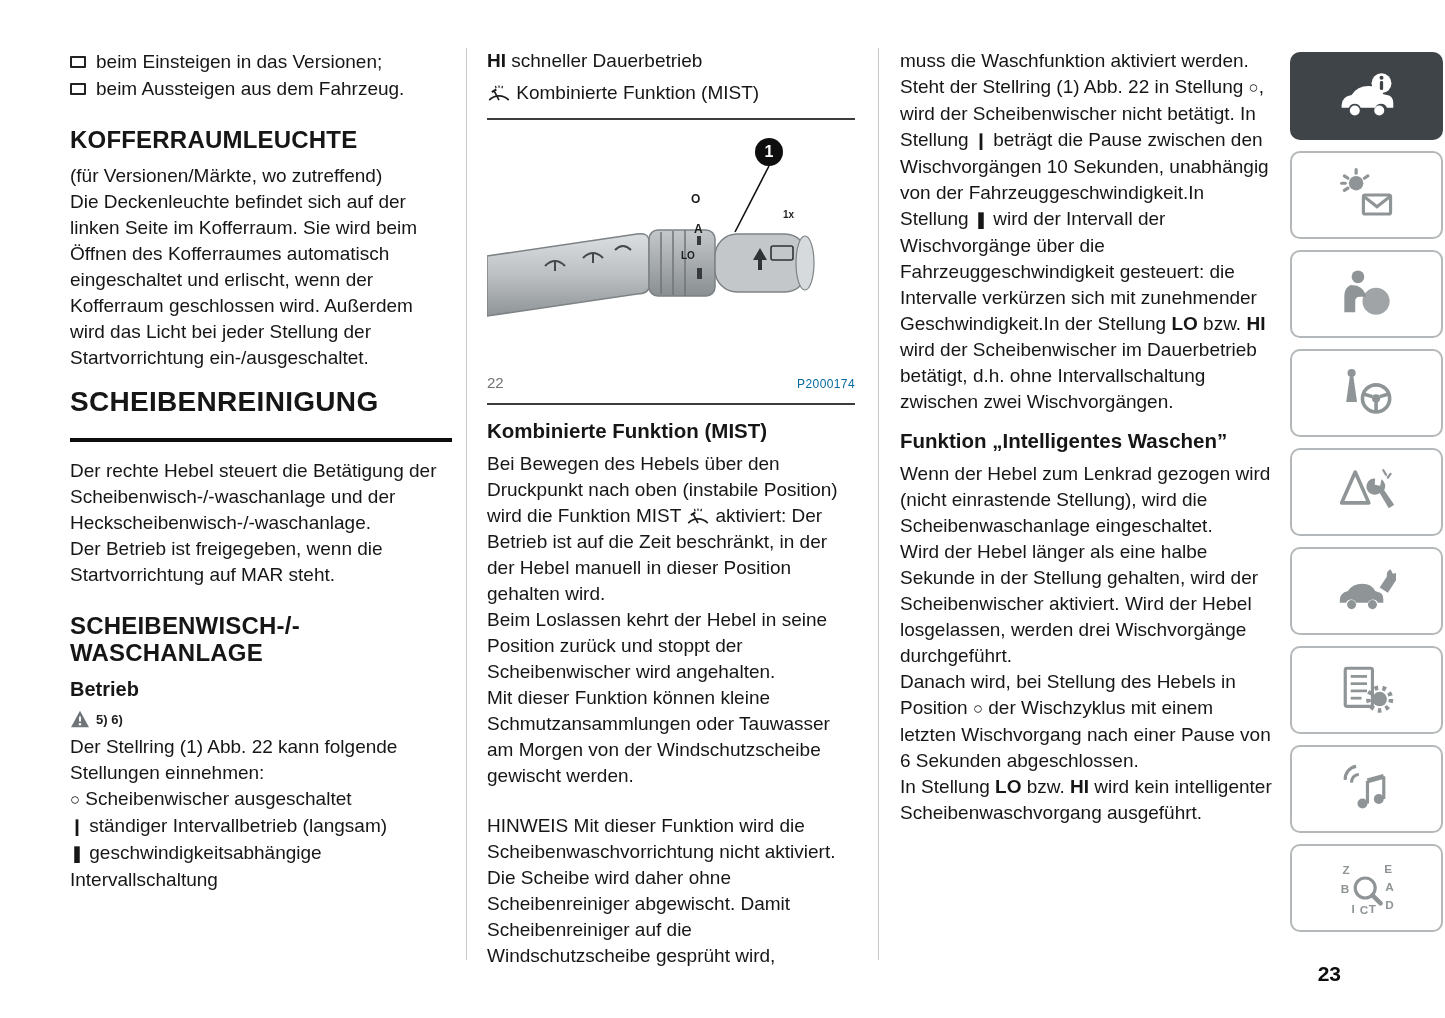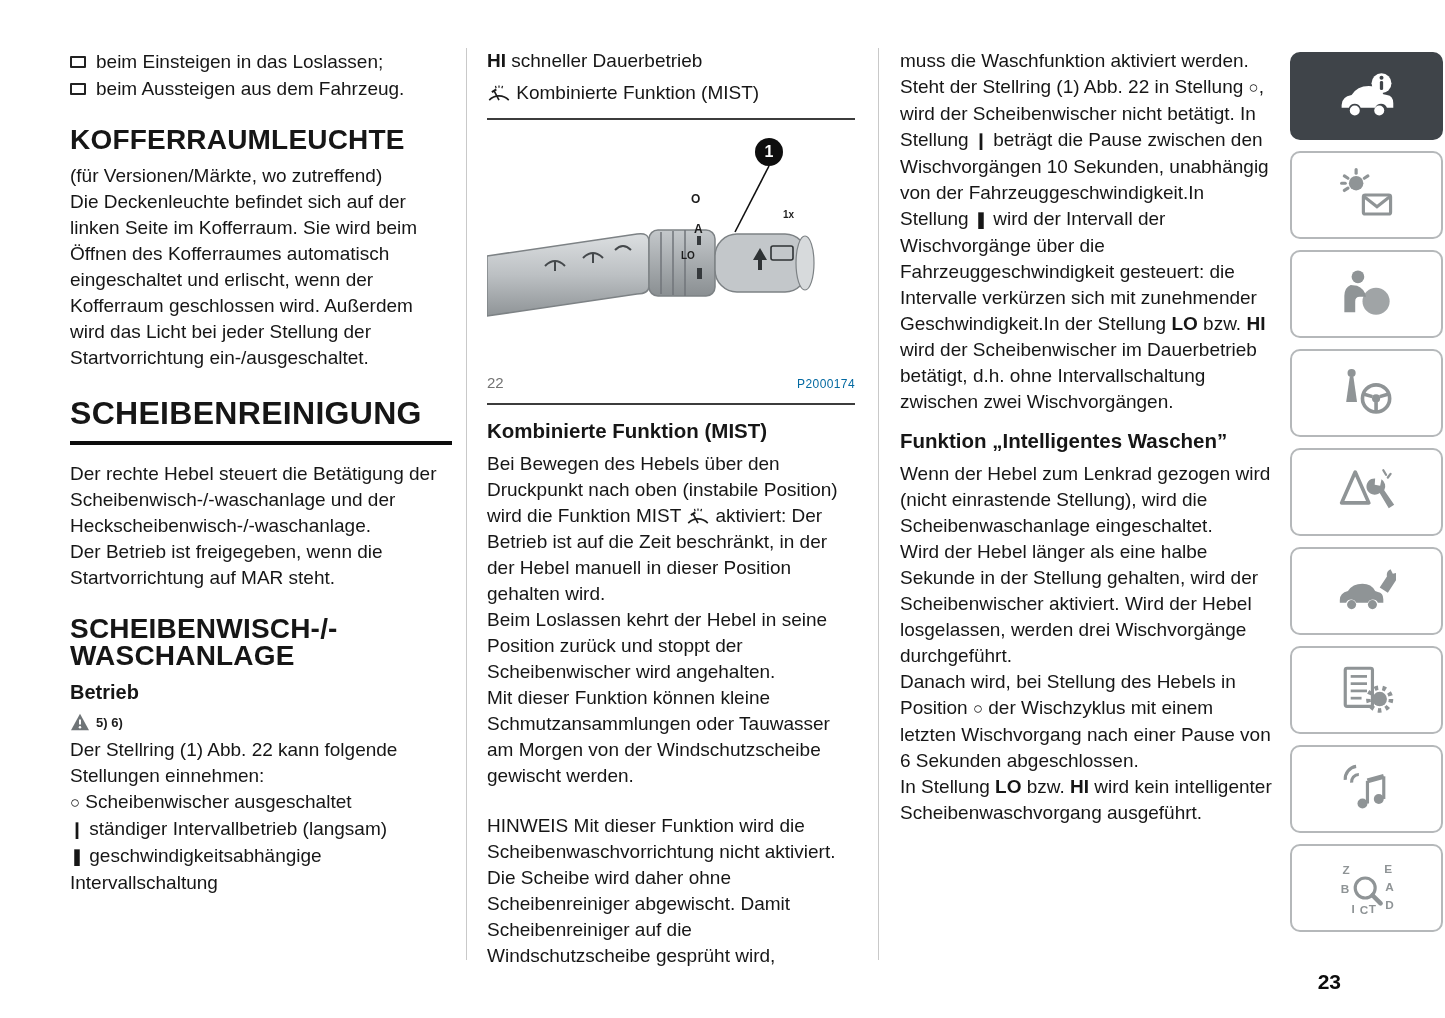--- a/index.html
+++ b/index.html
@@ -10,22 +10,22 @@
   .col2{left:487px;width:368px;}
   .col3{left:900px;width:372px;}
   .vdiv{position:absolute;top:48px;height:912px;width:1px;background:#c9c9c9;}
   .vdiv1{left:466px;} .vdiv2{left:878px;}
   p{margin:0;font-size:19px;line-height:26px;}
   .b{font-weight:bold;}
   .sym{font-size:0.88em;}
   .mt6{margin-top:6px;} .mt26{margin-top:26px;} .mt28{margin-top:24px;}
   .bullet-row{display:flex;align-items:center;gap:10px;font-size:19px;line-height:27px;}
   .bullet-sq{width:12px;height:8px;border:2px solid #222;border-radius:1px;display:inline-block;flex:none;}
-  .h-major{font-size:32px;font-weight:bold;letter-spacing:.3px;border-bottom:4px solid #0d0d0d;padding-bottom:9px;margin:24px 0 16px;}
-  .h-section{font-size:28px;font-weight:bold;line-height:27px;margin:24px 0 10px;white-space:pre-line;letter-spacing:.2px;}
+  .h-major{font-size:28px;font-weight:bold;letter-spacing:.3px;border-bottom:4px solid #0d0d0d;padding-bottom:20px;margin:15px 0 16px;}
+  .h-section{font-size:24px;font-weight:bold;line-height:27px;margin:24px 0 10px;white-space:pre-line;letter-spacing:.2px;}
   .h-sub{font-size:20px;font-weight:bold;margin:4px 0 8px;}
   .h-para{font-size:20.5px;font-weight:bold;margin:14px 0 8px;}
   .ref-row{display:flex;align-items:center;gap:6px;margin:3px 0;}
   .ref-icon{width:20px;height:18px;flex:none;}
   .ref-num{font-size:13px;font-weight:bold;color:#1d1d1d;}
   .inline-icon{width:24px;height:16px;vertical-align:-2px;display:inline-block;}
   .fig-rule{border:0;border-top:2px solid #3c3c3c;margin:12px 0 0;}
   .figure{position:relative;width:368px;height:232px;margin-top:14px;}
   .figure svg{position:absolute;left:0;top:0;}
   .fig-callout{position:absolute;left:268px;top:4px;width:28px;height:28px;border-radius:50%;background:#0e0e0e;color:#fff;font-weight:bold;font-size:16px;display:flex;align-items:center;justify-content:center;}
@@ -35,21 +35,21 @@
   .fig-mark-lo{left:194px;top:116px;font-size:10px;}
   .fig-mark-1x{left:296px;top:68px;font-size:10px;margin-top:7px;}
   .fig-caption{display:flex;justify-content:space-between;align-items:baseline;margin:8px 0 8px;}
   .fig-number{font-size:15px;color:#737373;}
   .fig-code{font-size:12px;color:#0369a1;letter-spacing:.4px;}
   .sidebar{position:absolute;left:1290px;top:52px;width:153px;display:flex;flex-direction:column;gap:11px;}
   .side-box{width:153px;height:88px;border:2px solid #b5b8ba;border-radius:10px;background:#fff;box-sizing:border-box;display:flex;align-items:center;justify-content:center;color:#8f9496;}
   .side-box.active{background:#3f4449;border-color:#3f4449;color:#ffffff;}
   .side-icon{width:58px;height:58px;}
   .idx{font-size:13px;font-weight:bold;fill:currentColor;font-family:"Liberation Sans",sans-serif;}
-  .pagenum{position:absolute;right:104px;bottom:24px;font-size:21px;font-weight:bold;color:#0d0d0d;}
+  .pagenum{position:absolute;right:104px;bottom:32px;font-size:21px;font-weight:bold;color:#0d0d0d;}
 </style>
 </head>
 <body>
 
 <svg width="0" height="0" style="position:absolute" aria-hidden="true">
   <defs>
     <symbol id="icon-wiper" viewBox="0 0 26 18">
       <path d="M2 17 A 15 15 0 0 1 24 17" fill="none" stroke="#1d1d1d" stroke-width="1.8"></path>
       <line x1="13" y1="17" x2="7.5" y2="6.5" stroke="#1d1d1d" stroke-width="1.8"></line>
       <line x1="5" y1="8" x2="10" y2="5" stroke="#1d1d1d" stroke-width="2.4"></line>
@@ -158,21 +158,21 @@
 </svg>
 
 <div class="page">
 
   <div class="vdiv vdiv1"></div>
   <div class="vdiv vdiv2"></div>
 
   <div class="col col1">
     <div class="bullet-row">
       <span class="bullet-sq"></span>
-      <span>beim Einsteigen in das Loslassen;</span>
+      <span>beim Einsteigen in das Versionen;</span>
     </div>
     <div class="bullet-row">
       <span class="bullet-sq"></span>
       <span>beim Aussteigen aus dem Fahrzeug.</span>
     </div>
 
     <h2 class="h-section">KOFFERRAUMLEUCHTE</h2>
     <p>(für Versionen/Märkte, wo zutreffend)</p>
     <p>Die Deckenleuchte befindet sich auf der linken Seite im Kofferraum. Sie wird beim Öffnen des Kofferraumes automatisch eingeschaltet und erlischt, wenn der Kofferraum geschlossen wird. Außerdem wird das Licht bei jeder Stellung der Startvorrichtung ein-/ausgeschaltet.</p>
 

